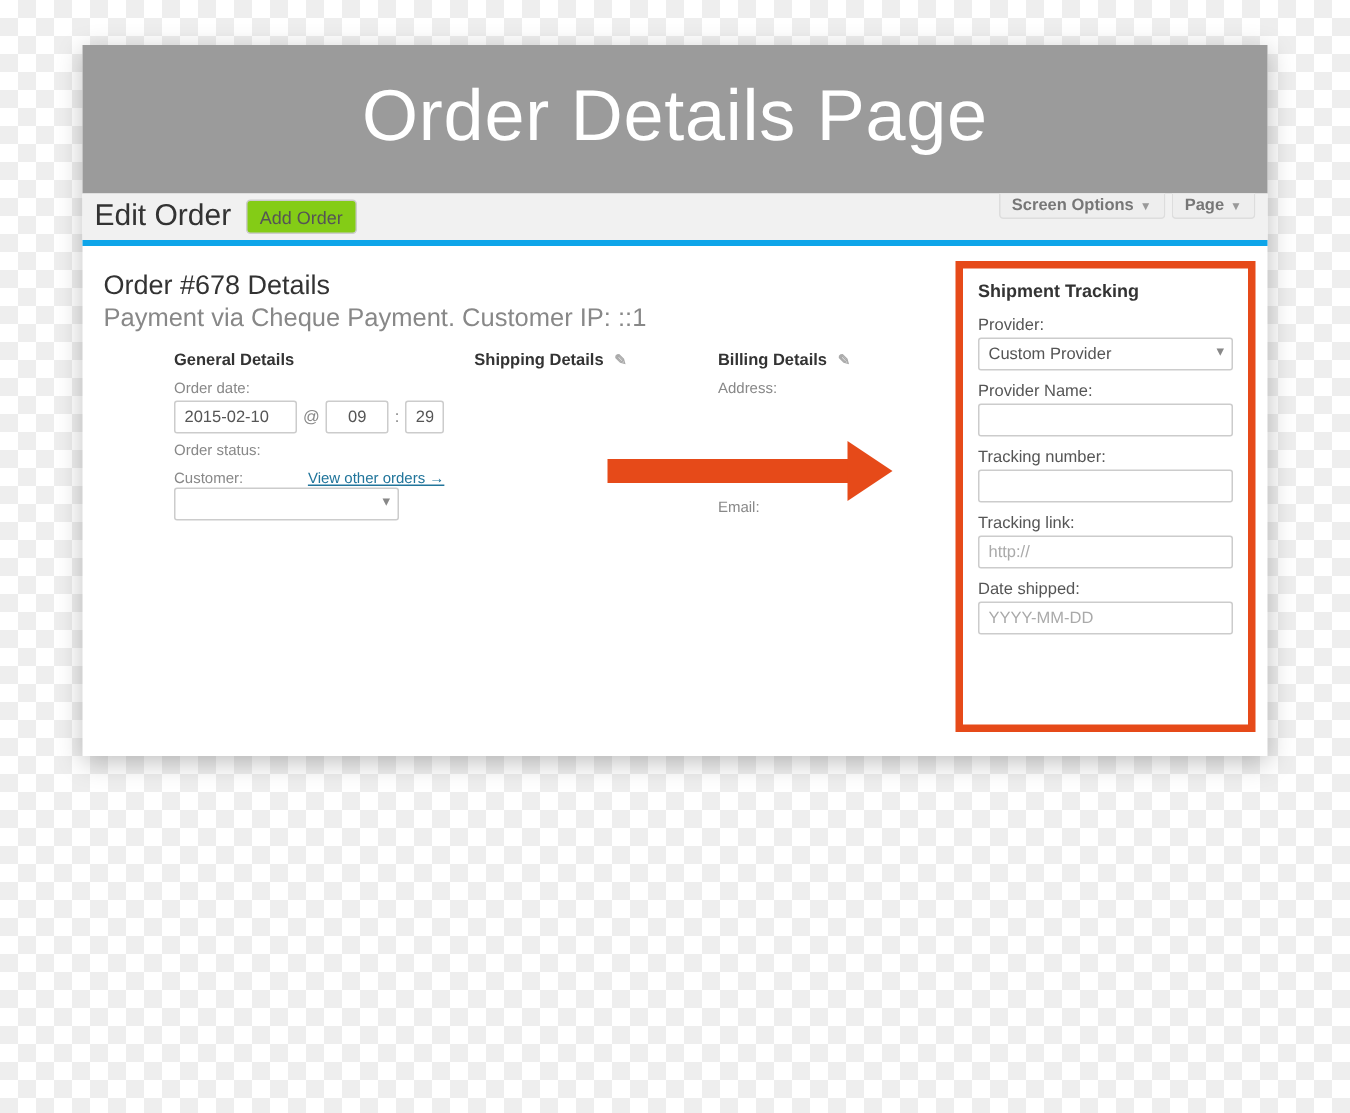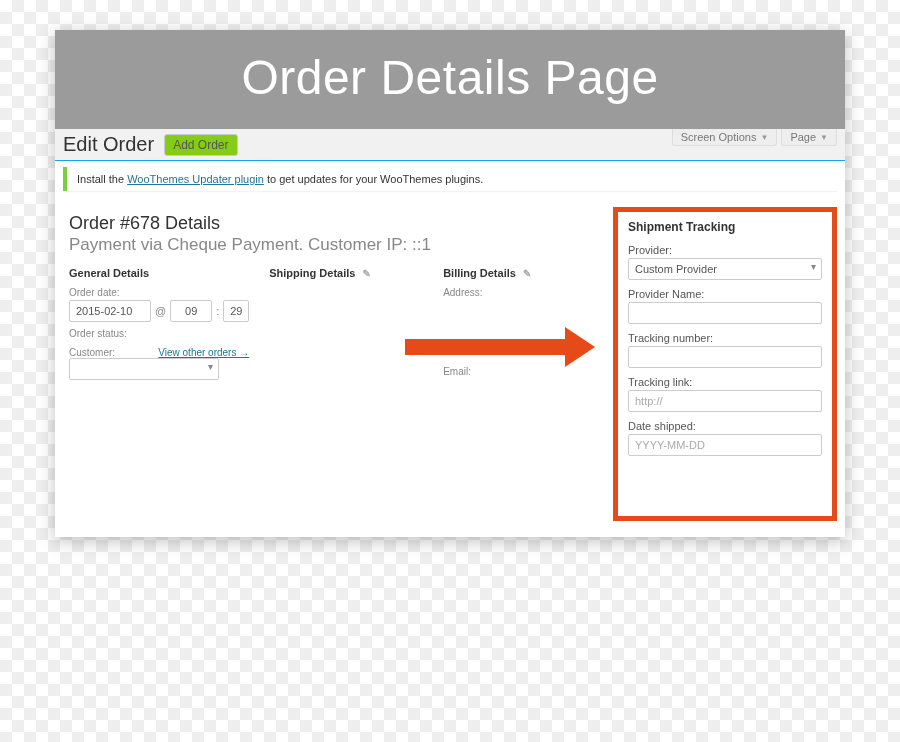--- a/index.html
+++ b/index.html
@@ -23,41 +23,41 @@
     background:#9b9b9b;
     color:#fff;
     text-align:center;
     font-size:48px;
     font-weight:400;
     padding:20px 0 24px 0;
     letter-spacing:0.5px;
   }
   .toolbar {
     display:flex;
-    align-items:center;
     background:#f1f1f1;
-    border-bottom:1px solid #0ea5e9;
+    border-bottom:4px solid #0ea5e9;
     padding:4px 8px;
     position:relative;
   }
   .toolbar h1 { font-size:20px; font-weight:400; color:#333; margin-right:10px;}
   .add-btn {
     background:#84cc16;
     border:1px solid #ccc;
     border-radius:3px;
     font-size:12px;
     color:#555;
     padding:3px 8px;
     cursor:pointer;
   }
   .screen-opts {
     position:absolute;
     right:8px; top:0;
     display:flex;
     gap:4px;
+    font-weight:bold;
   }
   .screen-opts .tab {
     background:#eee;
     border:1px solid #ddd;
     border-top:none;
     border-radius:0 0 3px 3px;
     font-size:11px;
     color:#777;
     padding:2px 8px;
     cursor:pointer;
@@ -83,20 +83,21 @@
   }
   .main {
     flex:1;
   }
   .order-title { font-size:18px; font-weight:400; color:#333; margin:6px 0 1px 6px;}
   .order-sub { font-size:17px; color:#888; margin:0 0 12px 6px;}
   .details-row {
     display:flex;
     gap:20px;
     padding:0 6px;
+    margin-left:47px;
   }
   .col { flex:1; }
   .col-small { flex:0 0 160px;}
   .col h4 { font-size:11px; font-weight:600; color:#333; margin-bottom:8px; }
   .col h4 .pencil-icon { color:#aaa; margin-left:4px; font-size:10px;}
   .field-label { font-size:10px; color:#888; display:block; margin-top:6px; margin-bottom:2px;}
   .field-row { display:flex; gap:4px; align-items:center;justify-content:space-between;}
   input[type=text], select {
     border:1px solid #ccc;
     background:#fff;
@@ -119,21 +120,21 @@
     width:210px; height:40px;
     pointer-events:none;
   }
   .arrow .shaft { position:absolute; left:0; top:12px; width:170px; height:16px; background:#e64a19;}
   .arrow .head  { position:absolute; left:160px; top:0; width:0; height:0;
                   border-top:20px solid transparent;
                   border-bottom:20px solid transparent;
                   border-left:30px solid #e64a19;}
 
   .sidebar {
-    width:224px;
+    width:200px;
     border:5px solid #e64a19;
     padding:8px 10px 14px 10px;
   }
   .sidebar h3 { font-size:12px; font-weight:700; color:#333; margin-bottom:10px;}
   .sidebar .field-label { color:#555; font-size:11px; margin-top:8px;}
   .sidebar input, .sidebar select { width:100%; }
   .sidebar input::placeholder { color:#aaa;}
 </style>
 </head>
 <body>
@@ -152,25 +153,20 @@
         <span>Screen Options</span>
         <span class="tri">▼</span>
       </div>
       <div class="tab">
         <span>Page</span>
         <span class="tri">▼</span>
       </div>
     </div>
   </div>
 
-  <div class="notice">
-    <span>Install the </span>
-    <a href="#">WooThemes Updater plugin</a>
-    <span> to get updates for your WooThemes plugins.</span>
-  </div>
 
   <div class="content">
 
     <div class="main">
       <div class="order-title">Order #678 Details</div>
       <div class="order-sub">Payment via Cheque Payment. Customer IP: ::1</div>
 
       <div class="details-row">
 
         <div class="col col-small">

